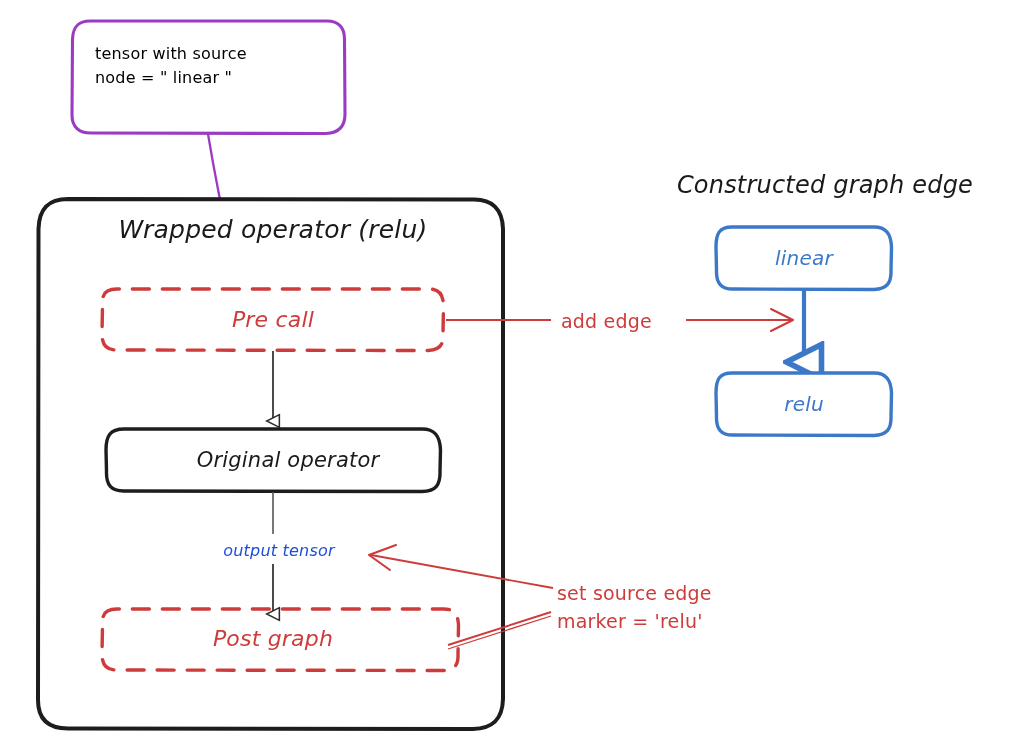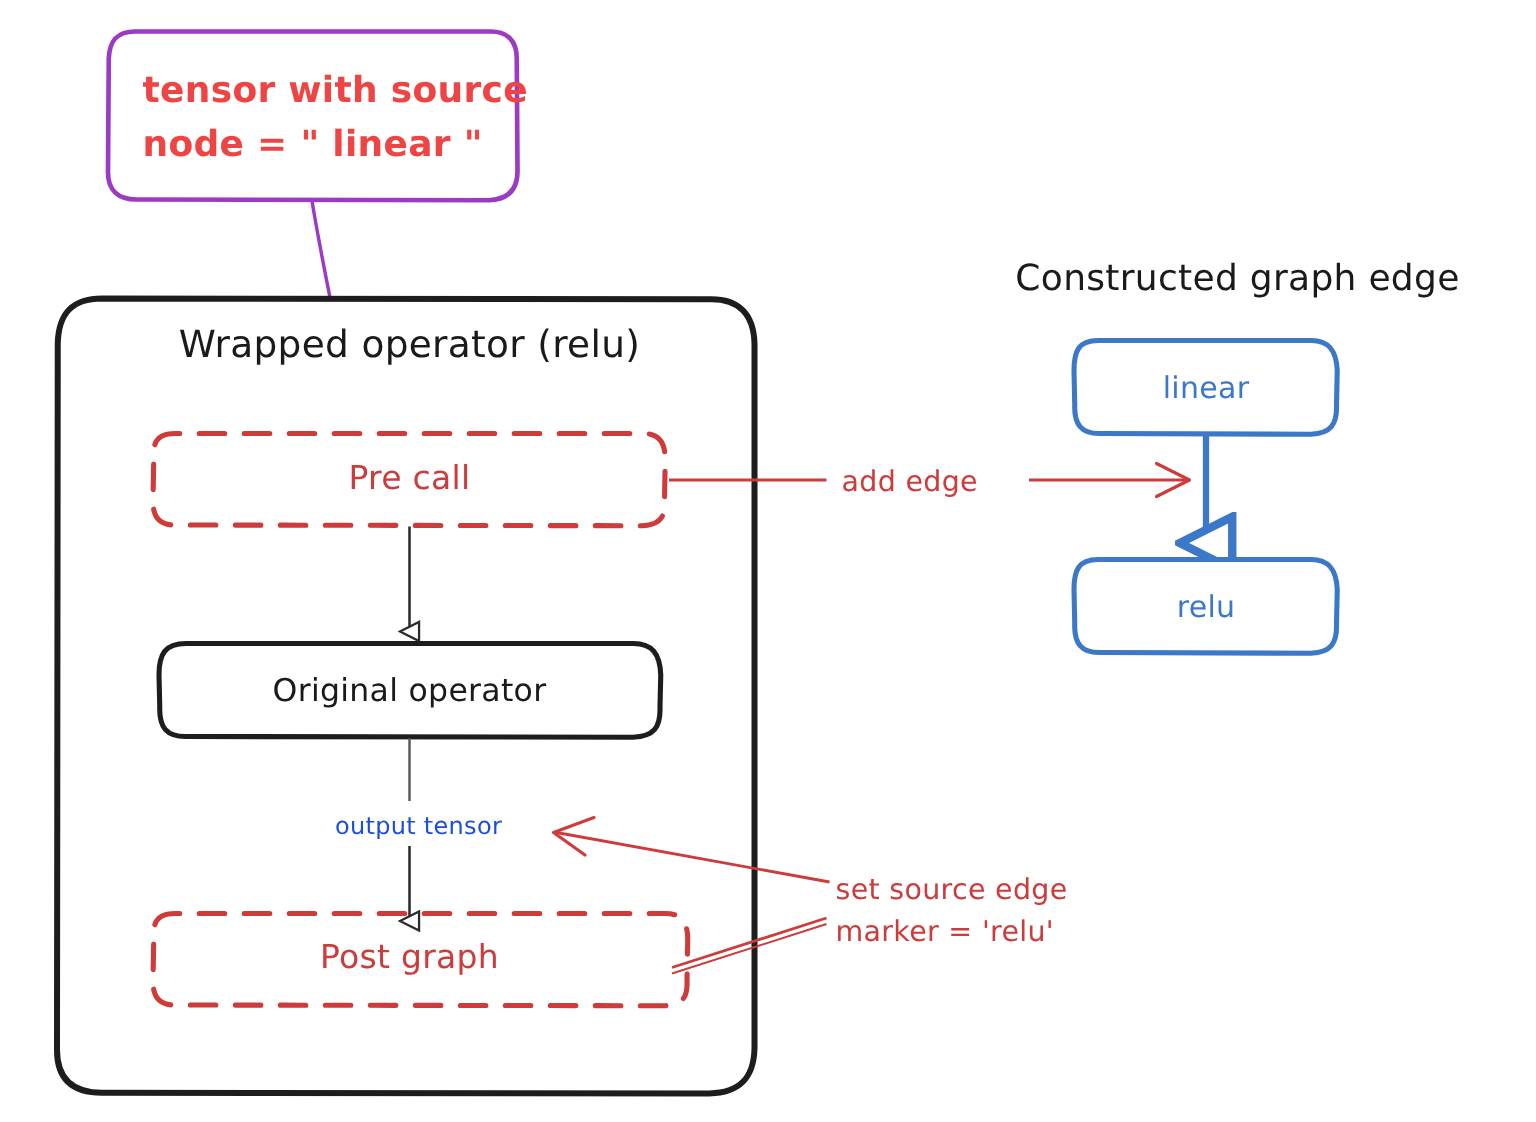--- a/index.html
+++ b/index.html
@@ -29,26 +29,27 @@
     position: absolute;
     white-space: pre;
     line-height: 1.28;
     font-family: "DejaVu Sans", sans-serif;
     letter-spacing: 0.2px;
     -webkit-font-smoothing: antialiased;
   }
   .center {
     text-align: right;
     transform: translateX(-50%);
+    font-style: italic;
   }
   
   .callout-text {
-    color: #ef4444;
-    font-size: 24px;
-    font-weight: 700;
+    color: #000000;
+    font-size: 16px;
+    font-weight: 400;
     left: 95px;
     top: 42px;
     line-height: 1.5;
   }
   
   .wrapper-title {
     color: #1a1a1a;
     font-size: 25px;
     left: 273px;
     top: 214px;
@@ -58,21 +59,21 @@
     color: #CE3B3B;
     font-size: 22px;
     left: 273px;
   }
   .stage-pre  { top: 306px; }
   .stage-post { top: 625px; }
   
   .op-label {
     color: #1a1a1a;
     font-size: 21px;
-    left: 273px;
+    left: 288px;
     top: 447px;
   }
   
   .tensor-label {
     color: #1d4ed8;
     font-size: 16px;
     left: 279px;
     top: 541px;
   }
   

